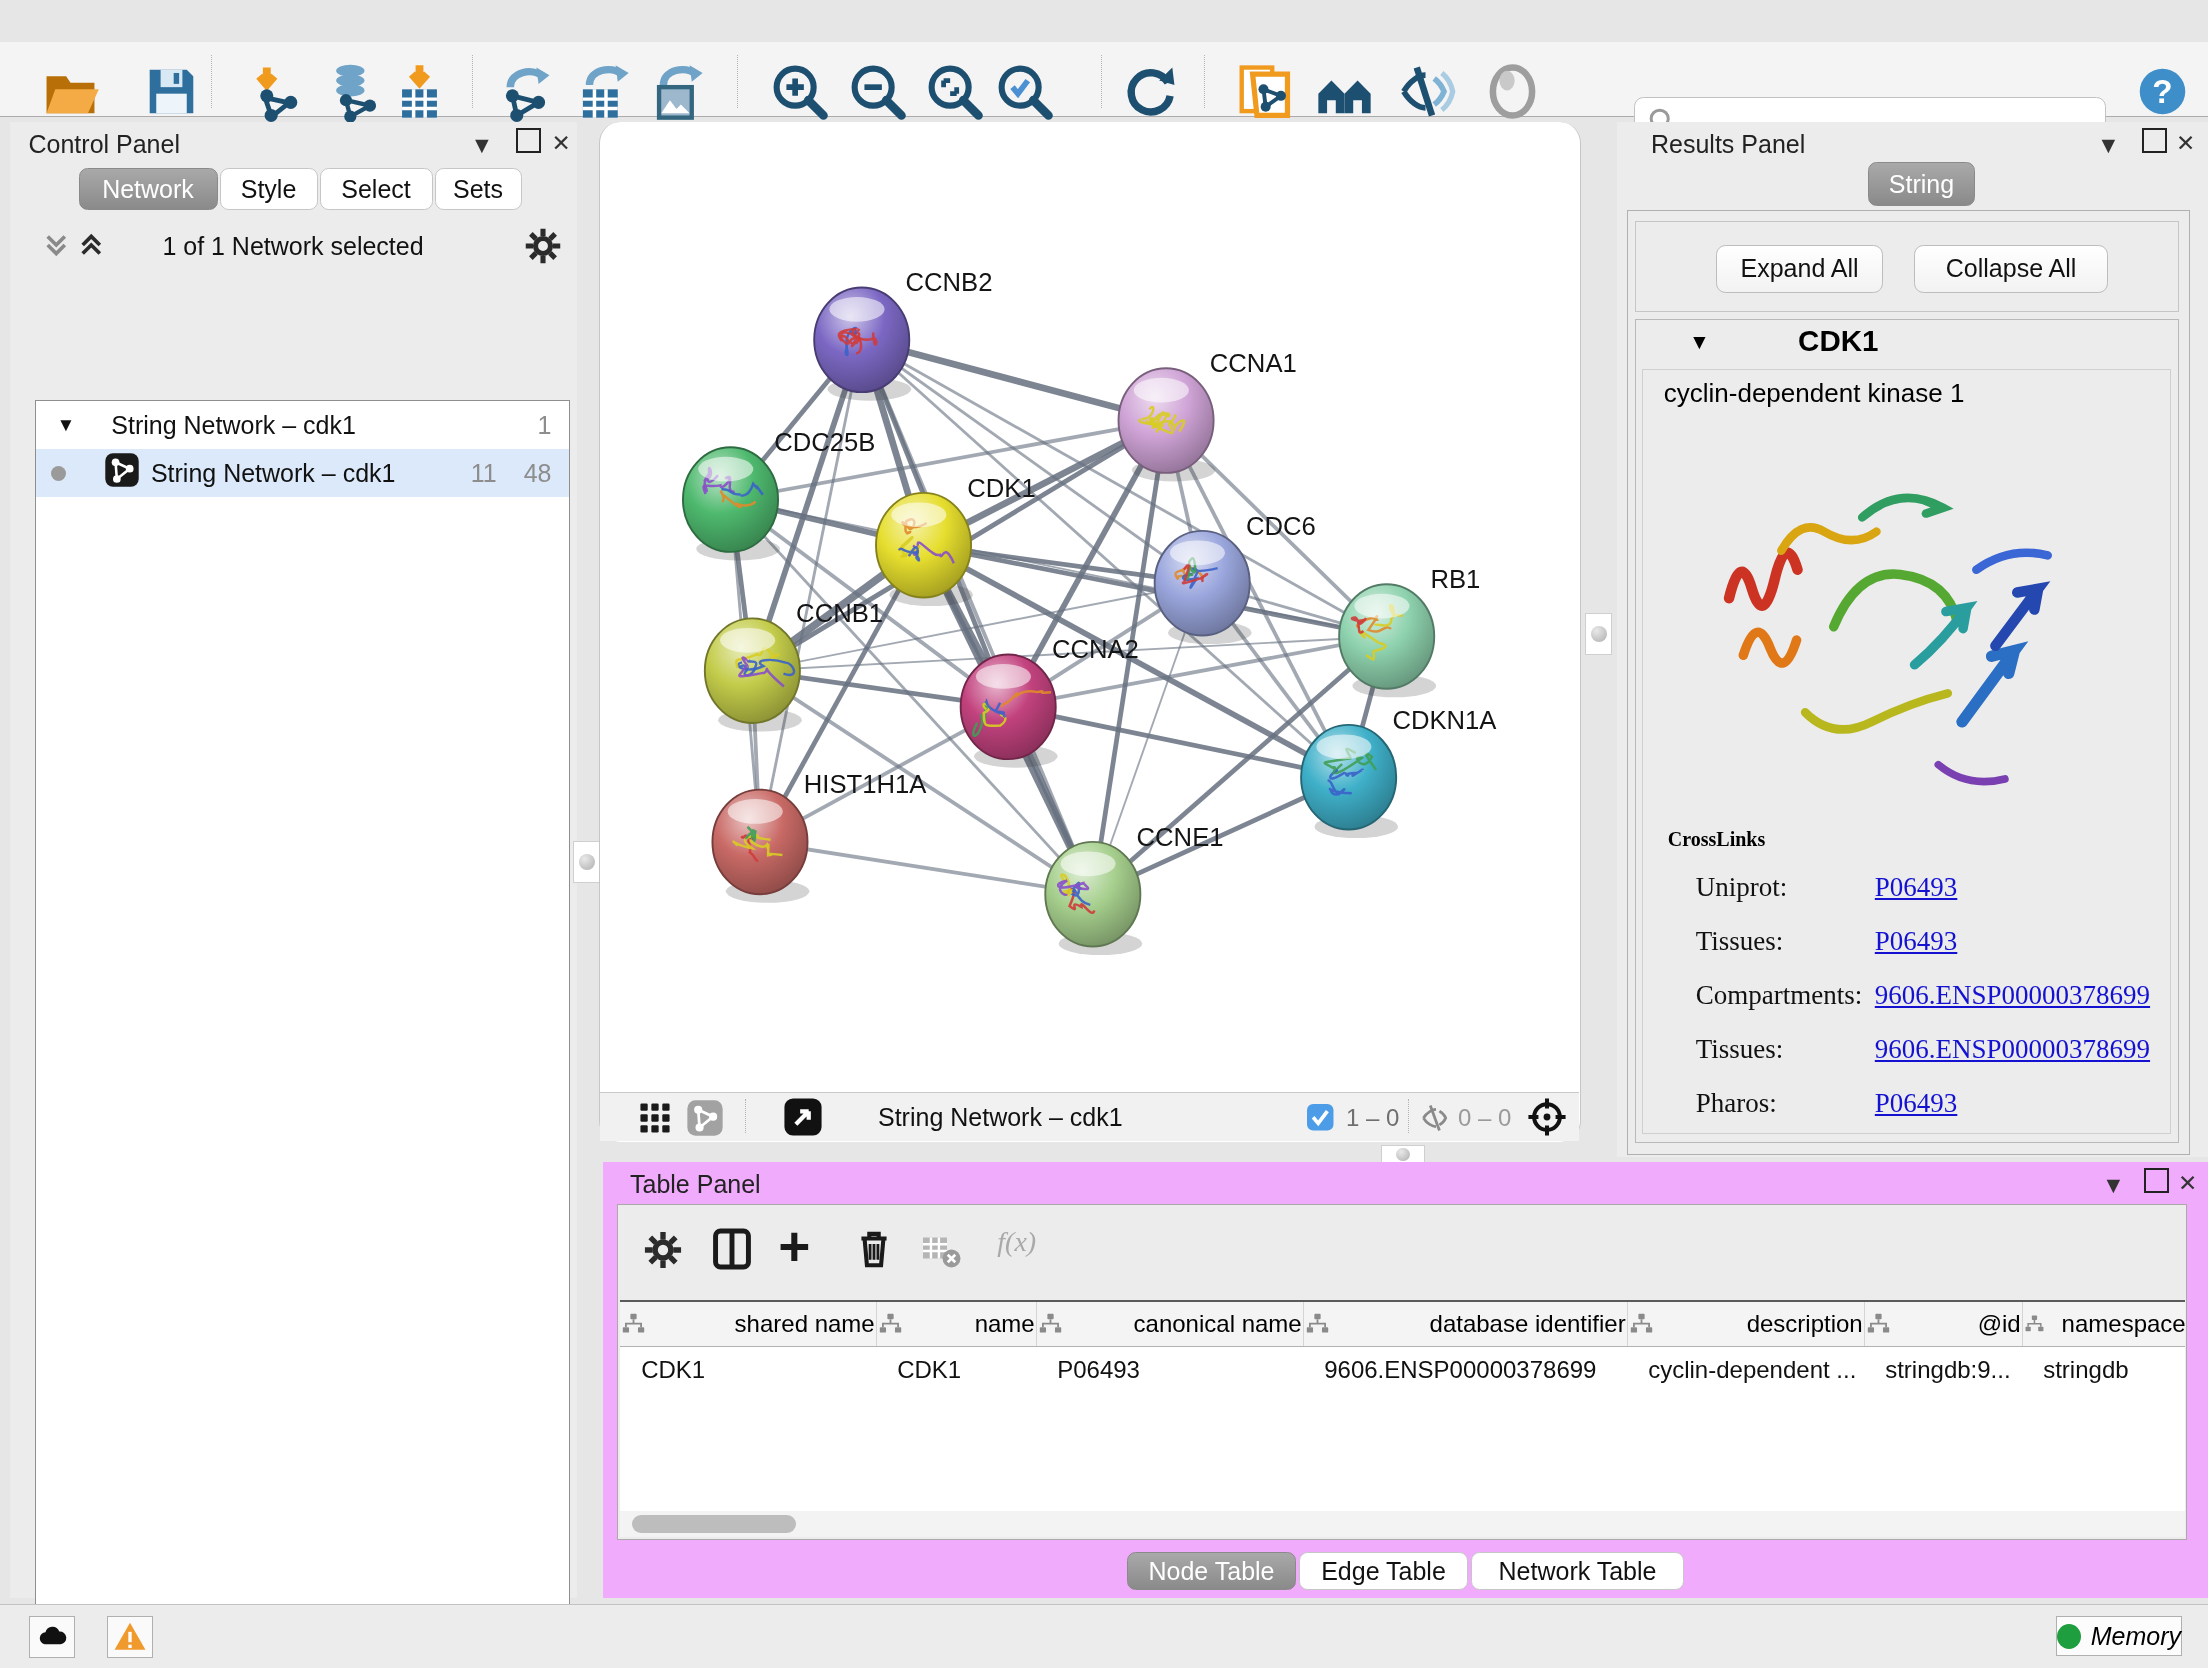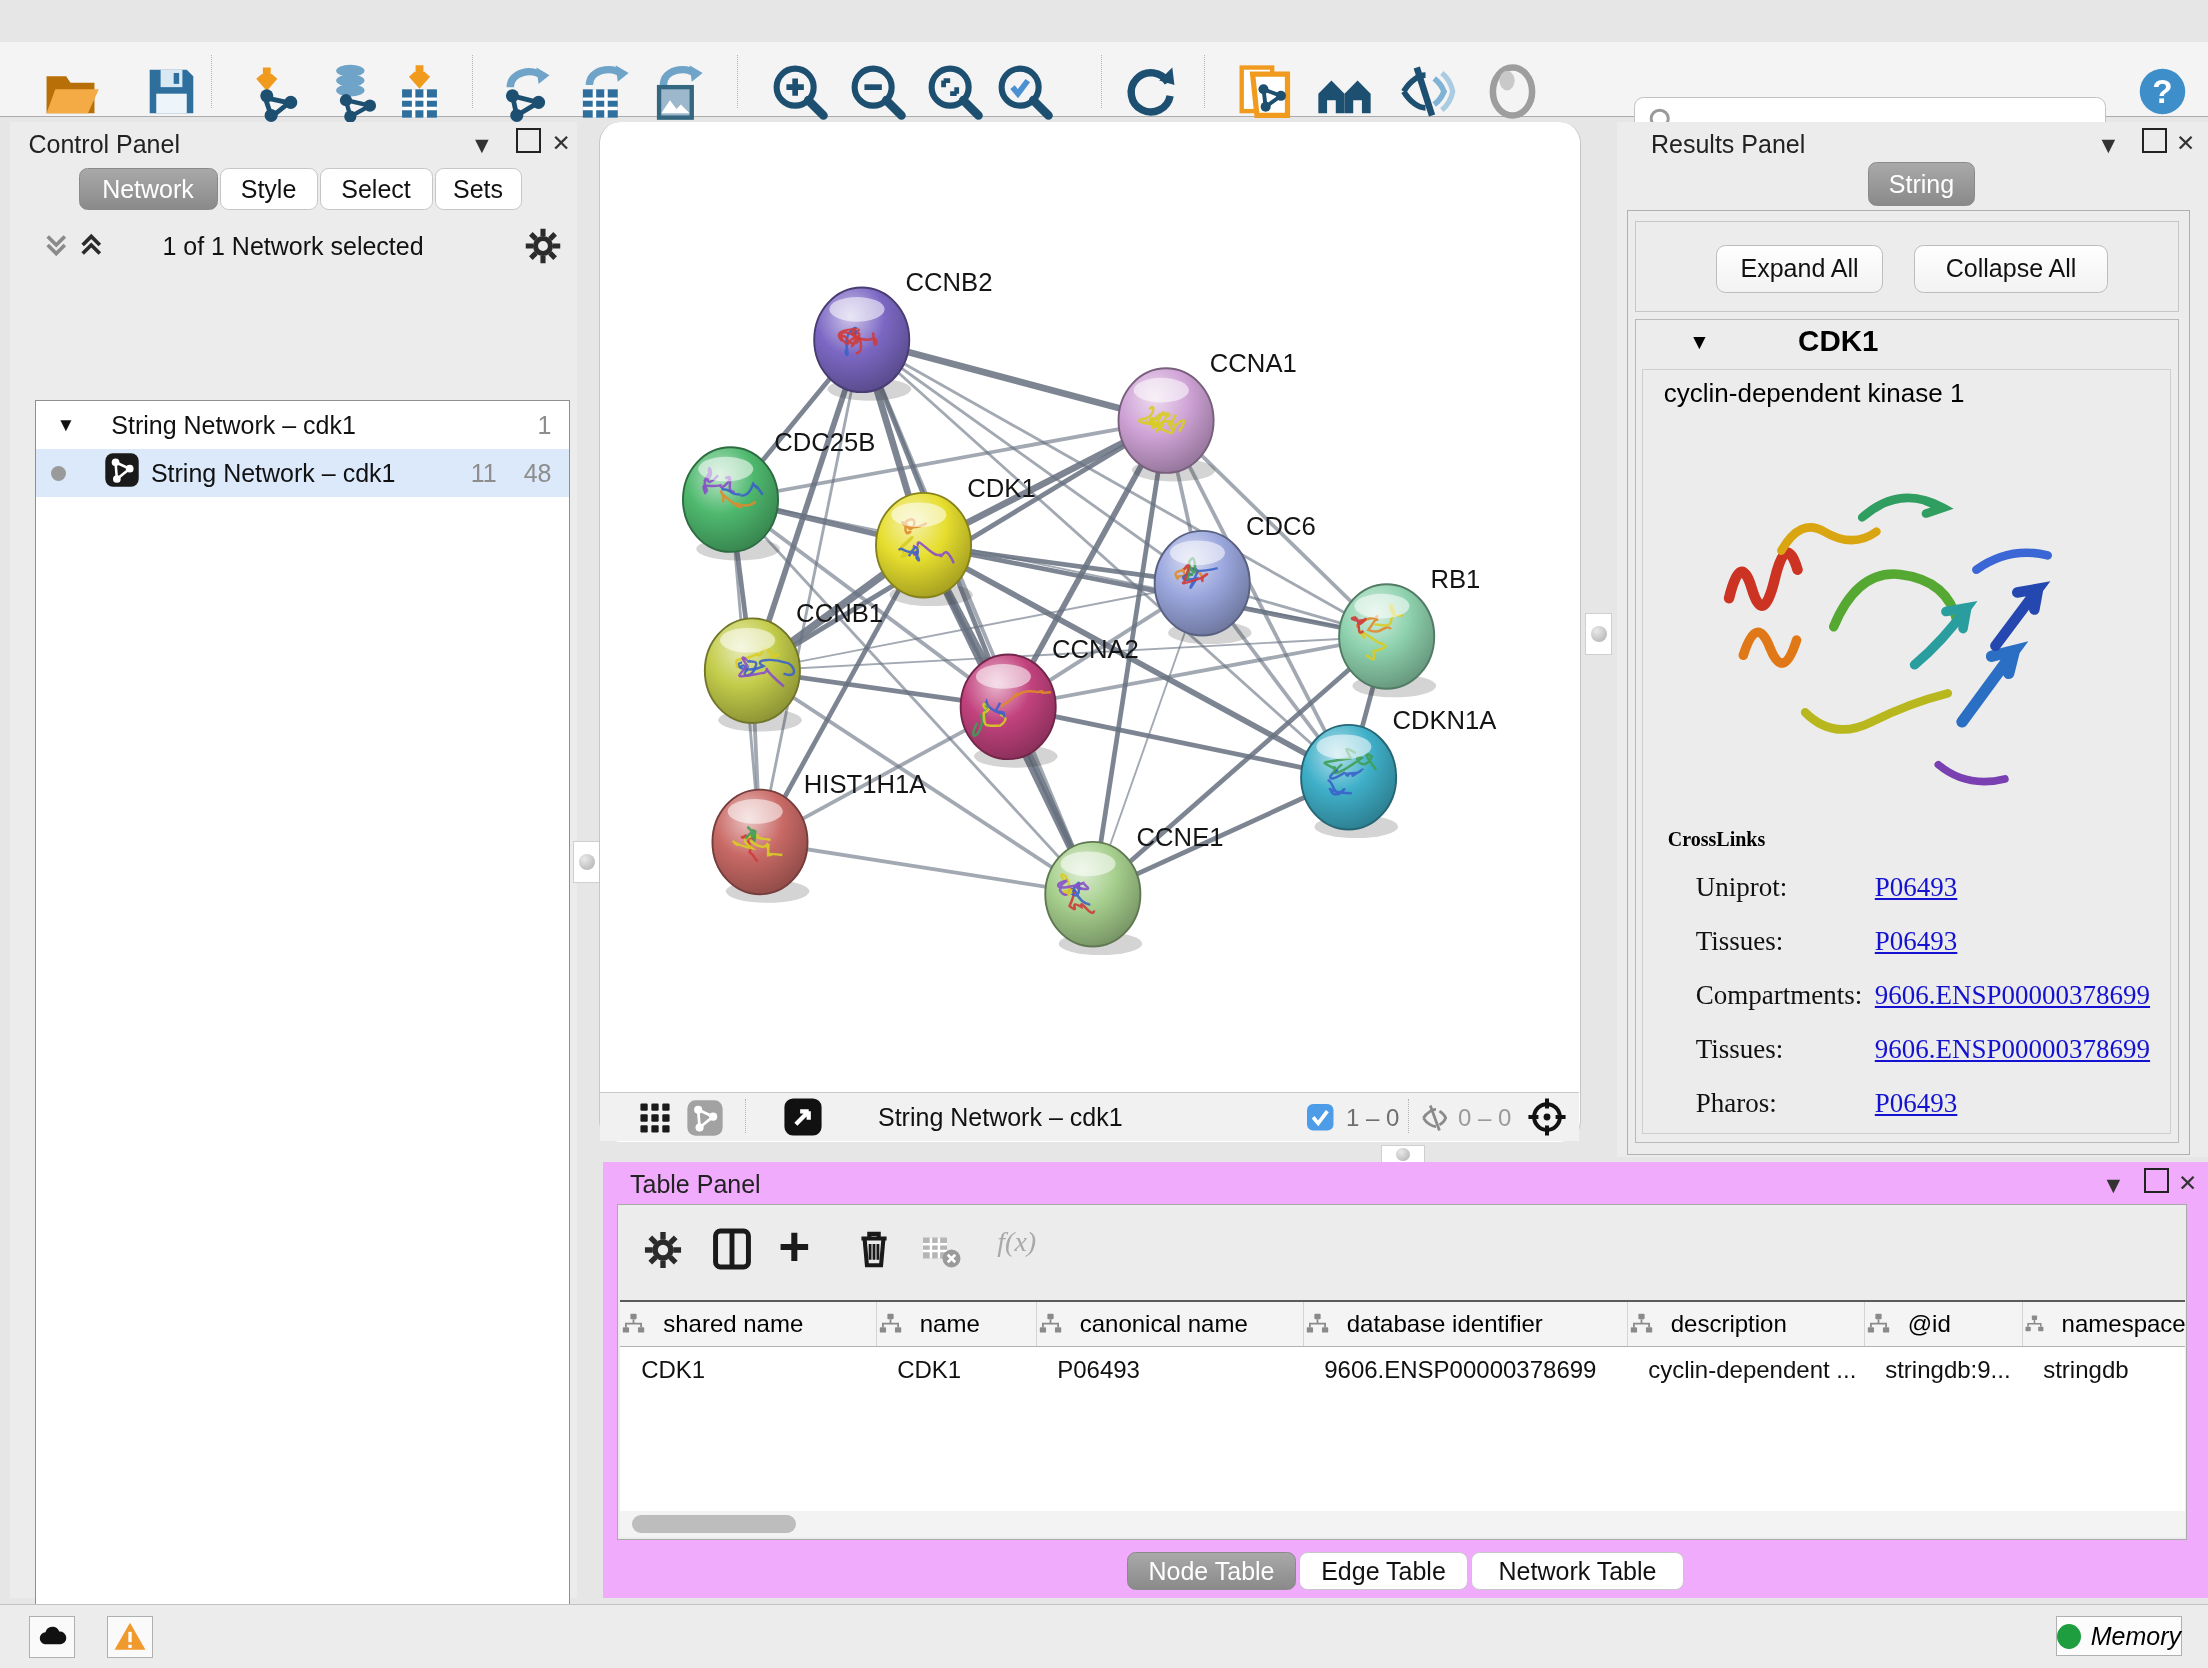--- a/index.html
+++ b/index.html
@@ -36,21 +36,21 @@
   .serif{font-family:"Liberation Serif","DejaVu Serif",serif;}
   .xl-row{font-size:27px;margin-bottom:23px;display:flex;}
   .xl-label{width:179px;color:#111;}
   .xl-link{color:#1412d0;text-decoration:underline;cursor:pointer;}
   #table-panel{left:603px;top:1162px;width:1605px;height:436px;background:#f0abfc;}
   #tp-box{left:14.3px;top:42px;width:1570px;height:336px;border:1.9px solid #a9a9a9;background:#ececec;box-sizing:border-box;}
   #node-table{border-collapse:collapse;table-layout:fixed;width:1566px;font-size:24px;}
   #node-table th{background:#f4f4f4;font-weight:normal;border-right:1.9px solid #d4d4d4;height:42px;
     border-bottom:1.9px solid #b2b2b2;}
   #node-table td{background:#fff;height:44px;padding-left:21px;text-align:left;color:#111;}
-  .hdr-inner{display:flex;align-items:center;justify-content:flex-start;gap:17px;}
+  .hdr-inner{display:flex;align-items:center;justify-content:space-between;gap:17px;}
   #statusbar{left:0;top:1604px;width:2208px;height:65px;background:#ececec;border-top:1.9px solid #c2c2c2;}
   .sbtn{top:11.4px;width:46px;height:42px;background:#fafafa;border:1.9px solid #b0b0b0;display:flex;
     align-items:center;justify-content:center;cursor:pointer;box-sizing:border-box;font-style:italic;}
   .handle{background:#fff;border:1px solid #cfcfcf;display:flex;align-items:center;justify-content:center;}
   .handle i{width:16px;height:16px;border-radius:50%;background:radial-gradient(circle at 35% 30%,#e9e9e9,#adadad);display:block;}
   #net-svg text{font-family:"Liberation Sans","DejaVu Sans",sans-serif;}
 </style>
 </head>
 <body>
 

